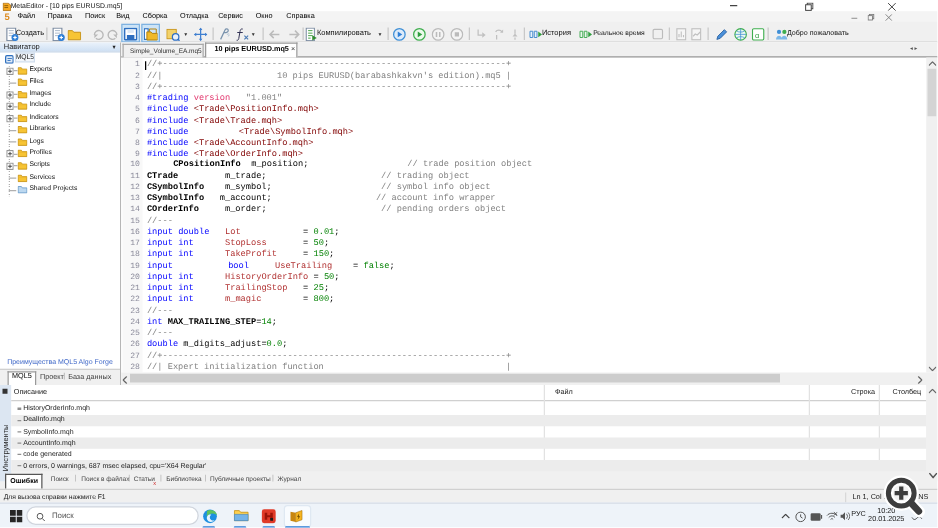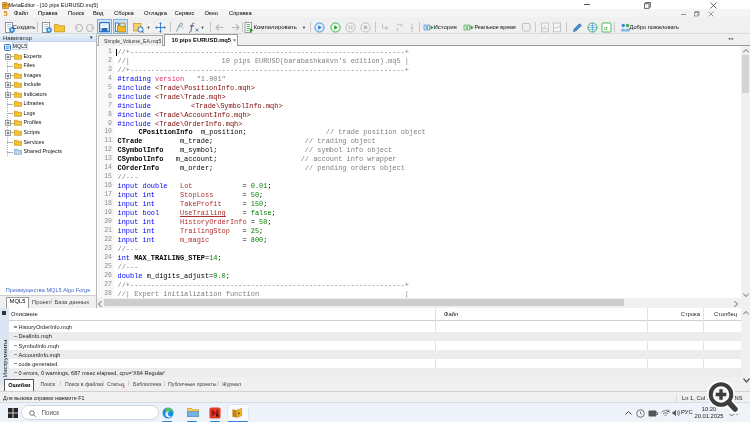--- a/index.html
+++ b/index.html
@@ -362,21 +362,21 @@
 <span style="color:#0000ff;">#include</span> <span style="color:#800000;">&lt;Trade\OrderInfo.mqh&gt;</span>
 <span style="color:#000000;font-weight:bold;padding-left:21px;">CPositionInfo</span>  <span style="color:#000000;">m_position;</span>                   <span style="color:#808080;margin-top:20px;">// trade position object</span>
 <span style="color:#000000;font-weight:bold;">CTrade</span>         <span style="color:#000000;">m_trade;</span>                      <span style="color:#808080;">// trading object</span>
 <span style="color:#000000;font-weight:bold;">CSymbolInfo</span>    <span style="color:#000000;">m_symbol;</span>                     <span style="color:#808080;">// symbol info object</span>
 <span style="color:#000000;font-weight:bold;">CSymbolInfo</span>   <span style="color:#000000;">m_account;</span>                    <span style="color:#808080;">// account info wrapper</span>
 <span style="color:#000000;font-weight:bold;">COrderInfo</span>     <span style="color:#000000;">m_order;</span>                      <span style="color:#808080;">// pending orders object</span>
 <span style="color:#808080;">//---</span>
 <span style="color:#0000ff;">input</span> <span style="color:#0000ff;">double</span>   <span style="color:#b03030;">Lot</span>            <span style="color:#000000;">= </span><span style="color:#008000;">0.01</span><span style="color:#000000;">;</span>
 <span style="color:#0000ff;">input</span> <span style="color:#0000ff;">int</span>      <span style="color:#b03030;">StopLoss</span>       <span style="color:#000000;">= </span><span style="color:#008000;">50</span><span style="color:#000000;">;</span>
 <span style="color:#0000ff;">input</span> <span style="color:#0000ff;">int</span>      <span style="color:#b03030;">TakeProfit</span>     <span style="color:#000000;">= </span><span style="color:#008000;">150</span><span style="color:#000000;">;</span>
-<span style="color:#0000ff;">input</span> <span style="color:#0000ff;">bool</span>     <span style="color:#b03030;text-decoration:underline;">UseTrailing</span>    <span style="color:#000000;">= </span><span style="color:#008000;">false</span><span style="color:#000000;">;</span>
+<span style="color:#0000ff;">input</span> <span style="color:#0000ff;margin-left:40px;">bool</span>     <span style="color:#b03030;">UseTrailing</span>    <span style="color:#000000;">= </span><span style="color:#008000;">false</span><span style="color:#000000;">;</span>
 <span style="color:#0000ff;">input</span> <span style="color:#0000ff;">int</span>      <span style="color:#b03030;">HistoryOrderInfo</span> <span style="color:#000000;">= </span><span style="color:#008000;">50</span><span style="color:#000000;">;</span>
 <span style="color:#0000ff;">input</span> <span style="color:#0000ff;">int</span>      <span style="color:#b03030;">TrailingStop</span>   <span style="color:#000000;">= </span><span style="color:#008000;">25</span><span style="color:#000000;">;</span>
 <span style="color:#0000ff;">input</span> <span style="color:#0000ff;">int</span>      <span style="color:#b03030;">m_magic</span>        <span style="color:#000000;">= </span><span style="color:#008000;margin-top:12px;">800</span><span style="color:#000000;">;</span>
 <span style="color:#808080;">//---</span>
 <span style="color:#0000ff;">int</span> <span style="color:#000000;font-weight:bold;">MAX_TRAILING_STEP</span><span style="color:#000000;">=</span><span style="color:#008000;">14</span><span style="color:#000000;">;</span>
 <span style="color:#808080;">//---</span>
 <span style="color:#0000ff;">double</span> <span style="color:#000000;">m_digits_adjust</span><span style="color:#000000;">=</span><span style="color:#008000;">0.0</span><span style="color:#000000;">;</span>
 <span style="color:#808080;">//+------------------------------------------------------------------+</span>
 <span style="color:#808080;">//| Expert initialization function                                   |</span>
 </pre>

